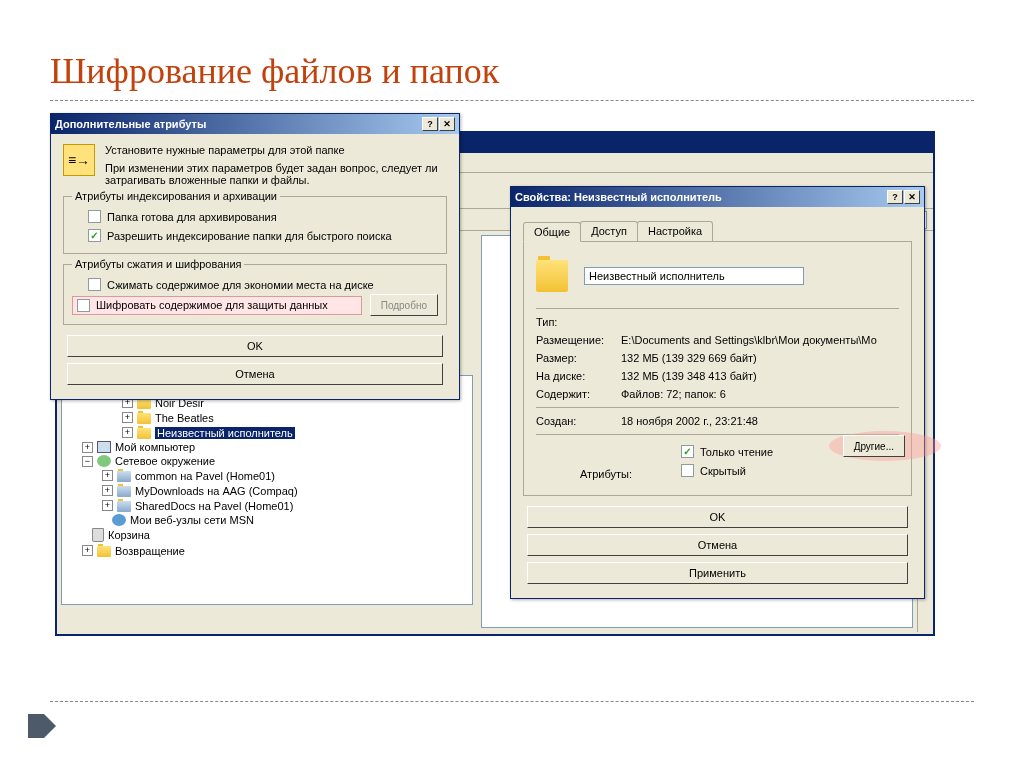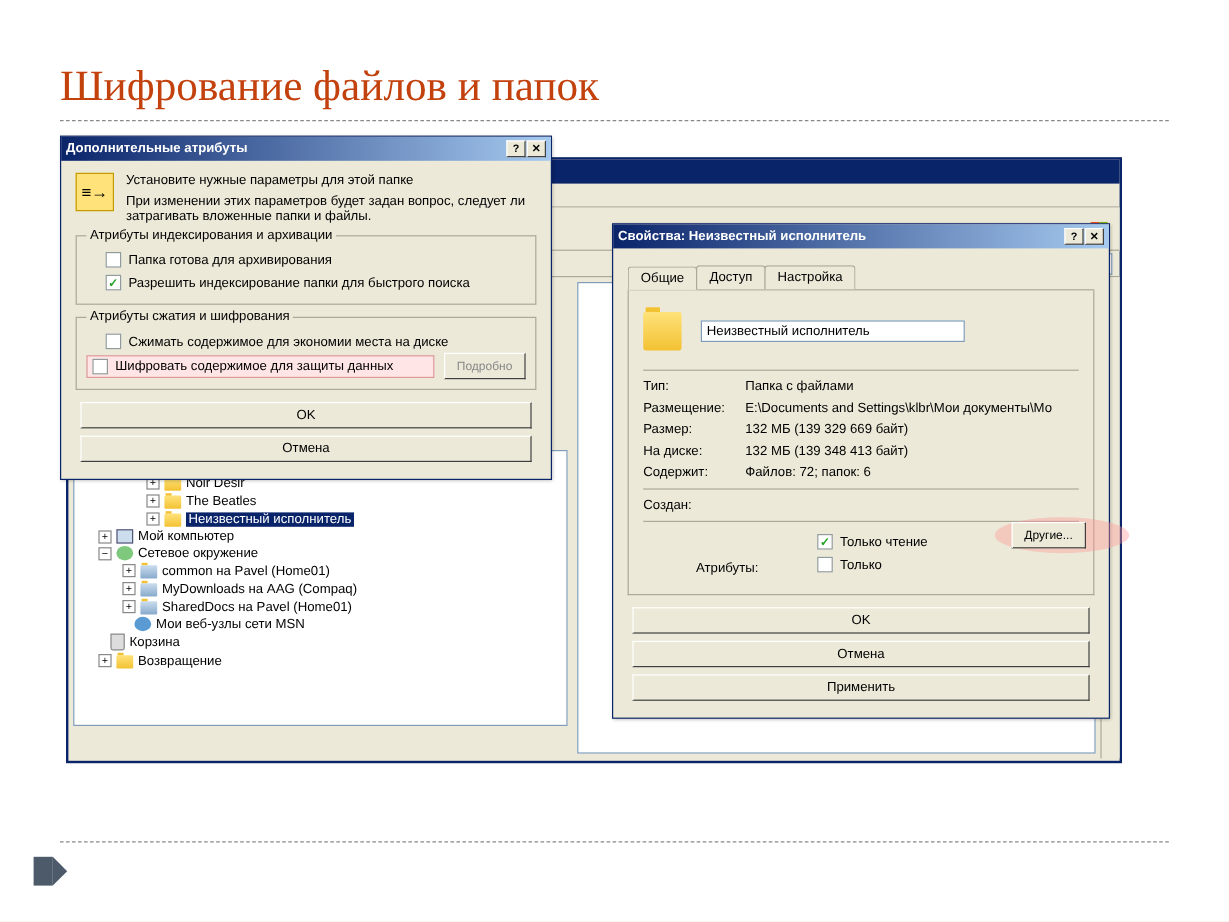--- a/index.html
+++ b/index.html
@@ -191,53 +191,53 @@
           <div class="tab">Настройка</div>
         </div>
         <div style="border:1px solid #aca899; border-top:none; padding:12px;">
           <div style="display:flex; align-items:center; gap:16px; padding:6px 0 12px;">
             <div class="folder-ico-lg"></div>
             <input class="input-flat" value="Неизвестный исполнитель" style="">
           </div>
           <div class="hr"></div>
           <div class="info-row">
               <span class="info-label">Тип:</span>
-              <span class="info-val">Папка с файлами</span>
             </div>
           <div class="info-row">
               <span class="info-label">Размещение:</span>
               <span class="info-val">E:\Documents and Settings\klbr\Мои документы\Мо</span>
             </div>
           <div class="info-row">
               <span class="info-label">Размер:</span>
               <span class="info-val">132 МБ (139 329 669 байт)</span>
             </div>
           <div class="info-row">
               <span class="info-label">На диске:</span>
               <span class="info-val">132 МБ (139 348 413 байт)</span>
             </div>
           <div class="info-row">
               <span class="info-label">Содержит:</span>
               <span class="info-val">Файлов: 72; папок: 6</span>
             </div>
           <div class="hr"></div>
           <div class="info-row">
               <span class="info-label">Создан:</span>
+              <span class="info-val">18 ноября 2002 г., 23:21:48</span>
             </div>
           <div class="hr"></div>
           <div class="info-row" style="align-items:flex-end; position:relative;margin-left:44px;">
             <span class="info-label">Атрибуты:</span>
             <div style="flex:1;">
               <div class="checkbox-row">
                   <div class="chk checked"></div>
                   <span>Только чтение</span>
                 </div>
               <div class="checkbox-row">
                   <div class="chk"></div>
-                  <span>Только</span>
+                  <span>Скрытый</span>
                 </div>
             </div>
             <div style="position:absolute; right:-6px; top:-4px;">
               <div class="pink-oval" style="position:absolute; left:-14px; top:-4px; width:112px; height:30px;"></div>
               <button class="win-btn small" style="position:relative;">Другие...</button>
             </div>
           </div>
         </div>
         <div class="btn-row">
           <button class="win-btn">OK</button>

